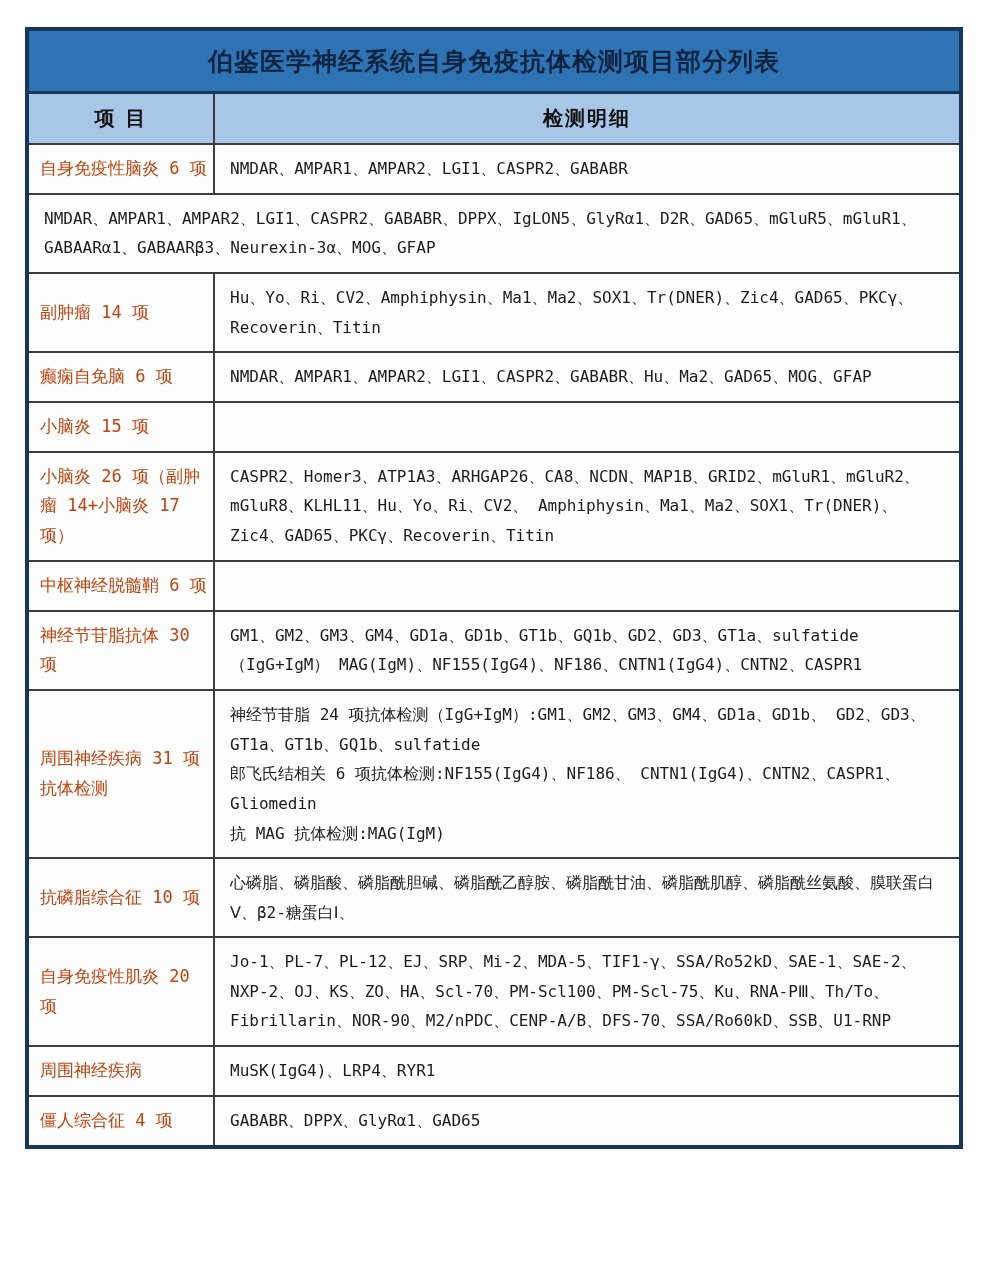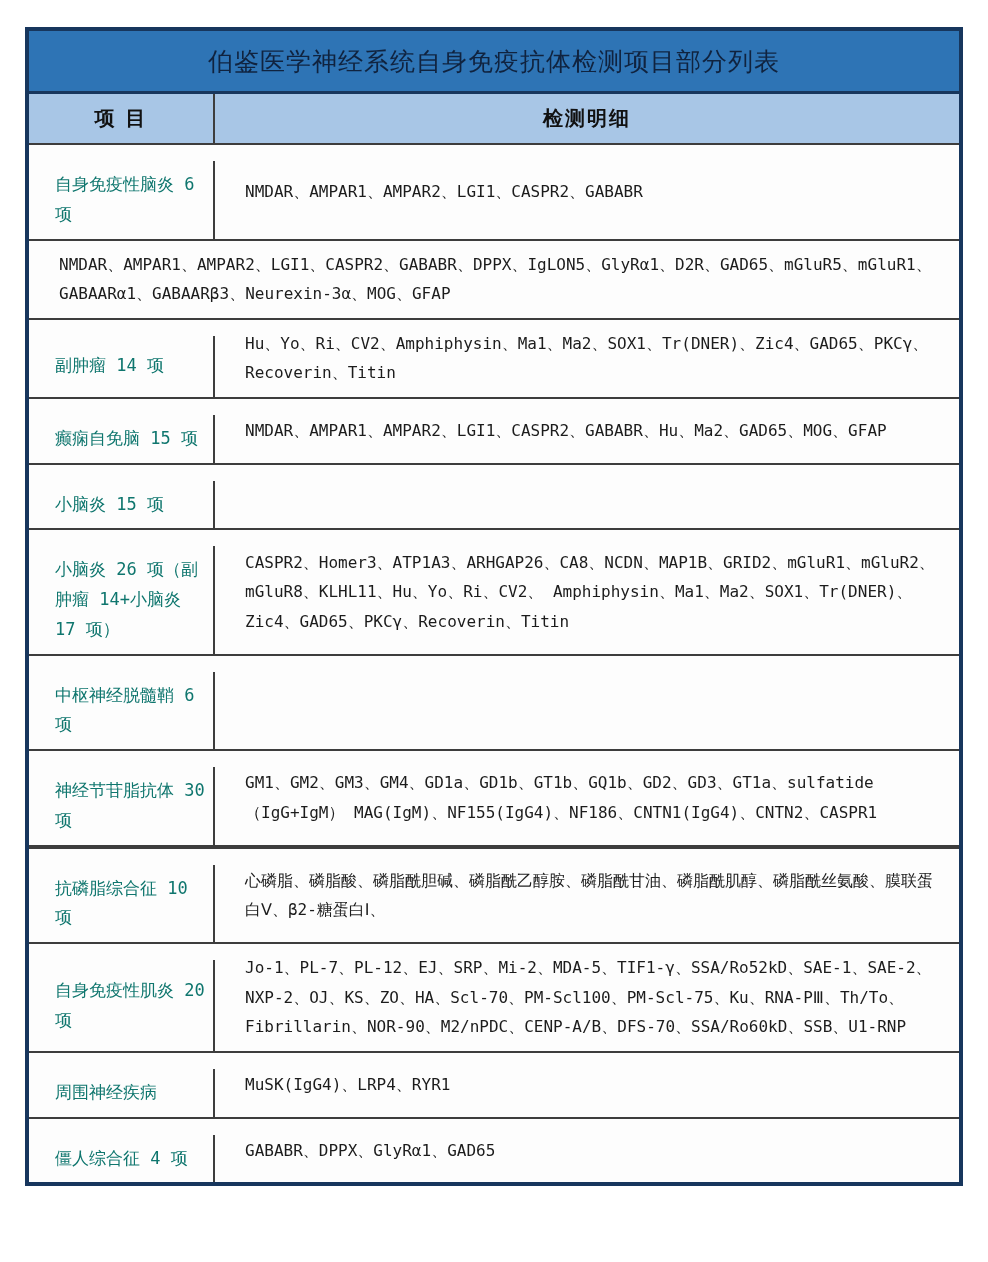--- a/index.html
+++ b/index.html
@@ -17,21 +17,21 @@
   }
   .table {
     width: 938px;
     box-sizing: border-box;
     border: 4px solid #17365d;
     background: #fdfdfd;
   }
   .title-bar {
     background: #2e74b5;
     color: #10233f;
-    font-weight: normal;
+    font-weight: bold;
     font-size: 25px;
     letter-spacing: 1px;
     text-align: center;
     padding: 14px 8px 13px 8px;
     border-bottom: 3px solid #17365d;
     font-family: "DejaVu Sans", "Liberation Sans", sans-serif;
   }
   .header-row {
     display: flex;
     background: #a8c6e6;
@@ -61,37 +61,35 @@
     width: 186px;
     flex: none;
     border-right: 2px solid #3d3d3d;
   }
   .col-detail {
     flex: 1;
     min-width: 0;
   }
   .row .col-project {
     font-size: 17px;
-    color: #0f766e;
-    padding: 9px 6px 9px 26px;
+    color: #c2410c;
+    padding: 9px 6px 9px 11px;
     line-height: 1.75;
     display: flex;
     align-items: center;
-    margin-top: 16px;
   }
   .row .col-detail {
     font-size: 16px;
     color: #1c1c1c;
     padding: 9px 19px 9px 15px;
     line-height: 1.85;
     display: flex;
     align-items: center;
     white-space: pre-wrap;
     word-break: break-word;
-    margin-left: 15px;
   }
   .row .col-detail > span, .row .col-project > span {
     display: block;
     white-space: pre-wrap;
   }
 </style>
 </head>
 <body>
 
 <div class="page">
@@ -115,21 +113,21 @@
 
   <div class="row">
     <div class="cell col-project">
             <span>副肿瘤 14 项</span>
           </div>
     <div class="cell col-detail"><span>Hu、Yo、Ri、CV2、Amphiphysin、Ma1、Ma2、SOX1、Tr(DNER)、Zic4、GAD65、PKCγ、Recoverin、Titin</span></div>
   </div>
 
   <div class="row">
     <div class="cell col-project">
-            <span>癫痫自免脑 15 项</span>
+            <span>癫痫自免脑 6 项</span>
           </div>
     <div class="cell col-detail"><span>NMDAR、AMPAR1、AMPAR2、LGI1、CASPR2、GABABR、Hu、Ma2、GAD65、MOG、GFAP</span></div>
   </div>
 
   <div class="row">
     <div class="cell col-project">
             <span>小脑炎 15 项</span>
           </div>
   </div>
 
@@ -148,20 +146,26 @@
 
   <div class="row">
     <div class="cell col-project">
             <span>神经节苷脂抗体 30 项</span>
           </div>
     <div class="cell col-detail"><span>GM1、GM2、GM3、GM4、GD1a、GD1b、GT1b、GQ1b、GD2、GD3、GT1a、sulfatide （IgG+IgM） MAG(IgM)、NF155(IgG4)、NF186、CNTN1(IgG4)、CNTN2、CASPR1</span></div>
   </div>
 
 
   <div class="row">
+    <div class="cell col-project">
+            <span>周围神经疾病 31 项抗体检测</span>
+          </div>
+    <div class="cell col-detail"><span>神经节苷脂 24 项抗体检测（IgG+IgM）:GM1、GM2、GM3、GM4、GD1a、GD1b、 GD2、GD3、GT1a、GT1b、GQ1b、sulfatide
+郎飞氏结相关 6 项抗体检测:NF155(IgG4)、NF186、 CNTN1(IgG4)、CNTN2、CASPR1、Gliomedin
+抗 MAG 抗体检测:MAG(IgM)</span></div>
   </div>
 
   <div class="row">
     <div class="cell col-project">
             <span>抗磷脂综合征 10 项</span>
           </div>
     <div class="cell col-detail"><span>心磷脂、磷脂酸、磷脂酰胆碱、磷脂酰乙醇胺、磷脂酰甘油、磷脂酰肌醇、磷脂酰丝氨酸、膜联蛋白Ⅴ、β2-糖蛋白Ⅰ、</span></div>
   </div>
 
   <div class="row">

